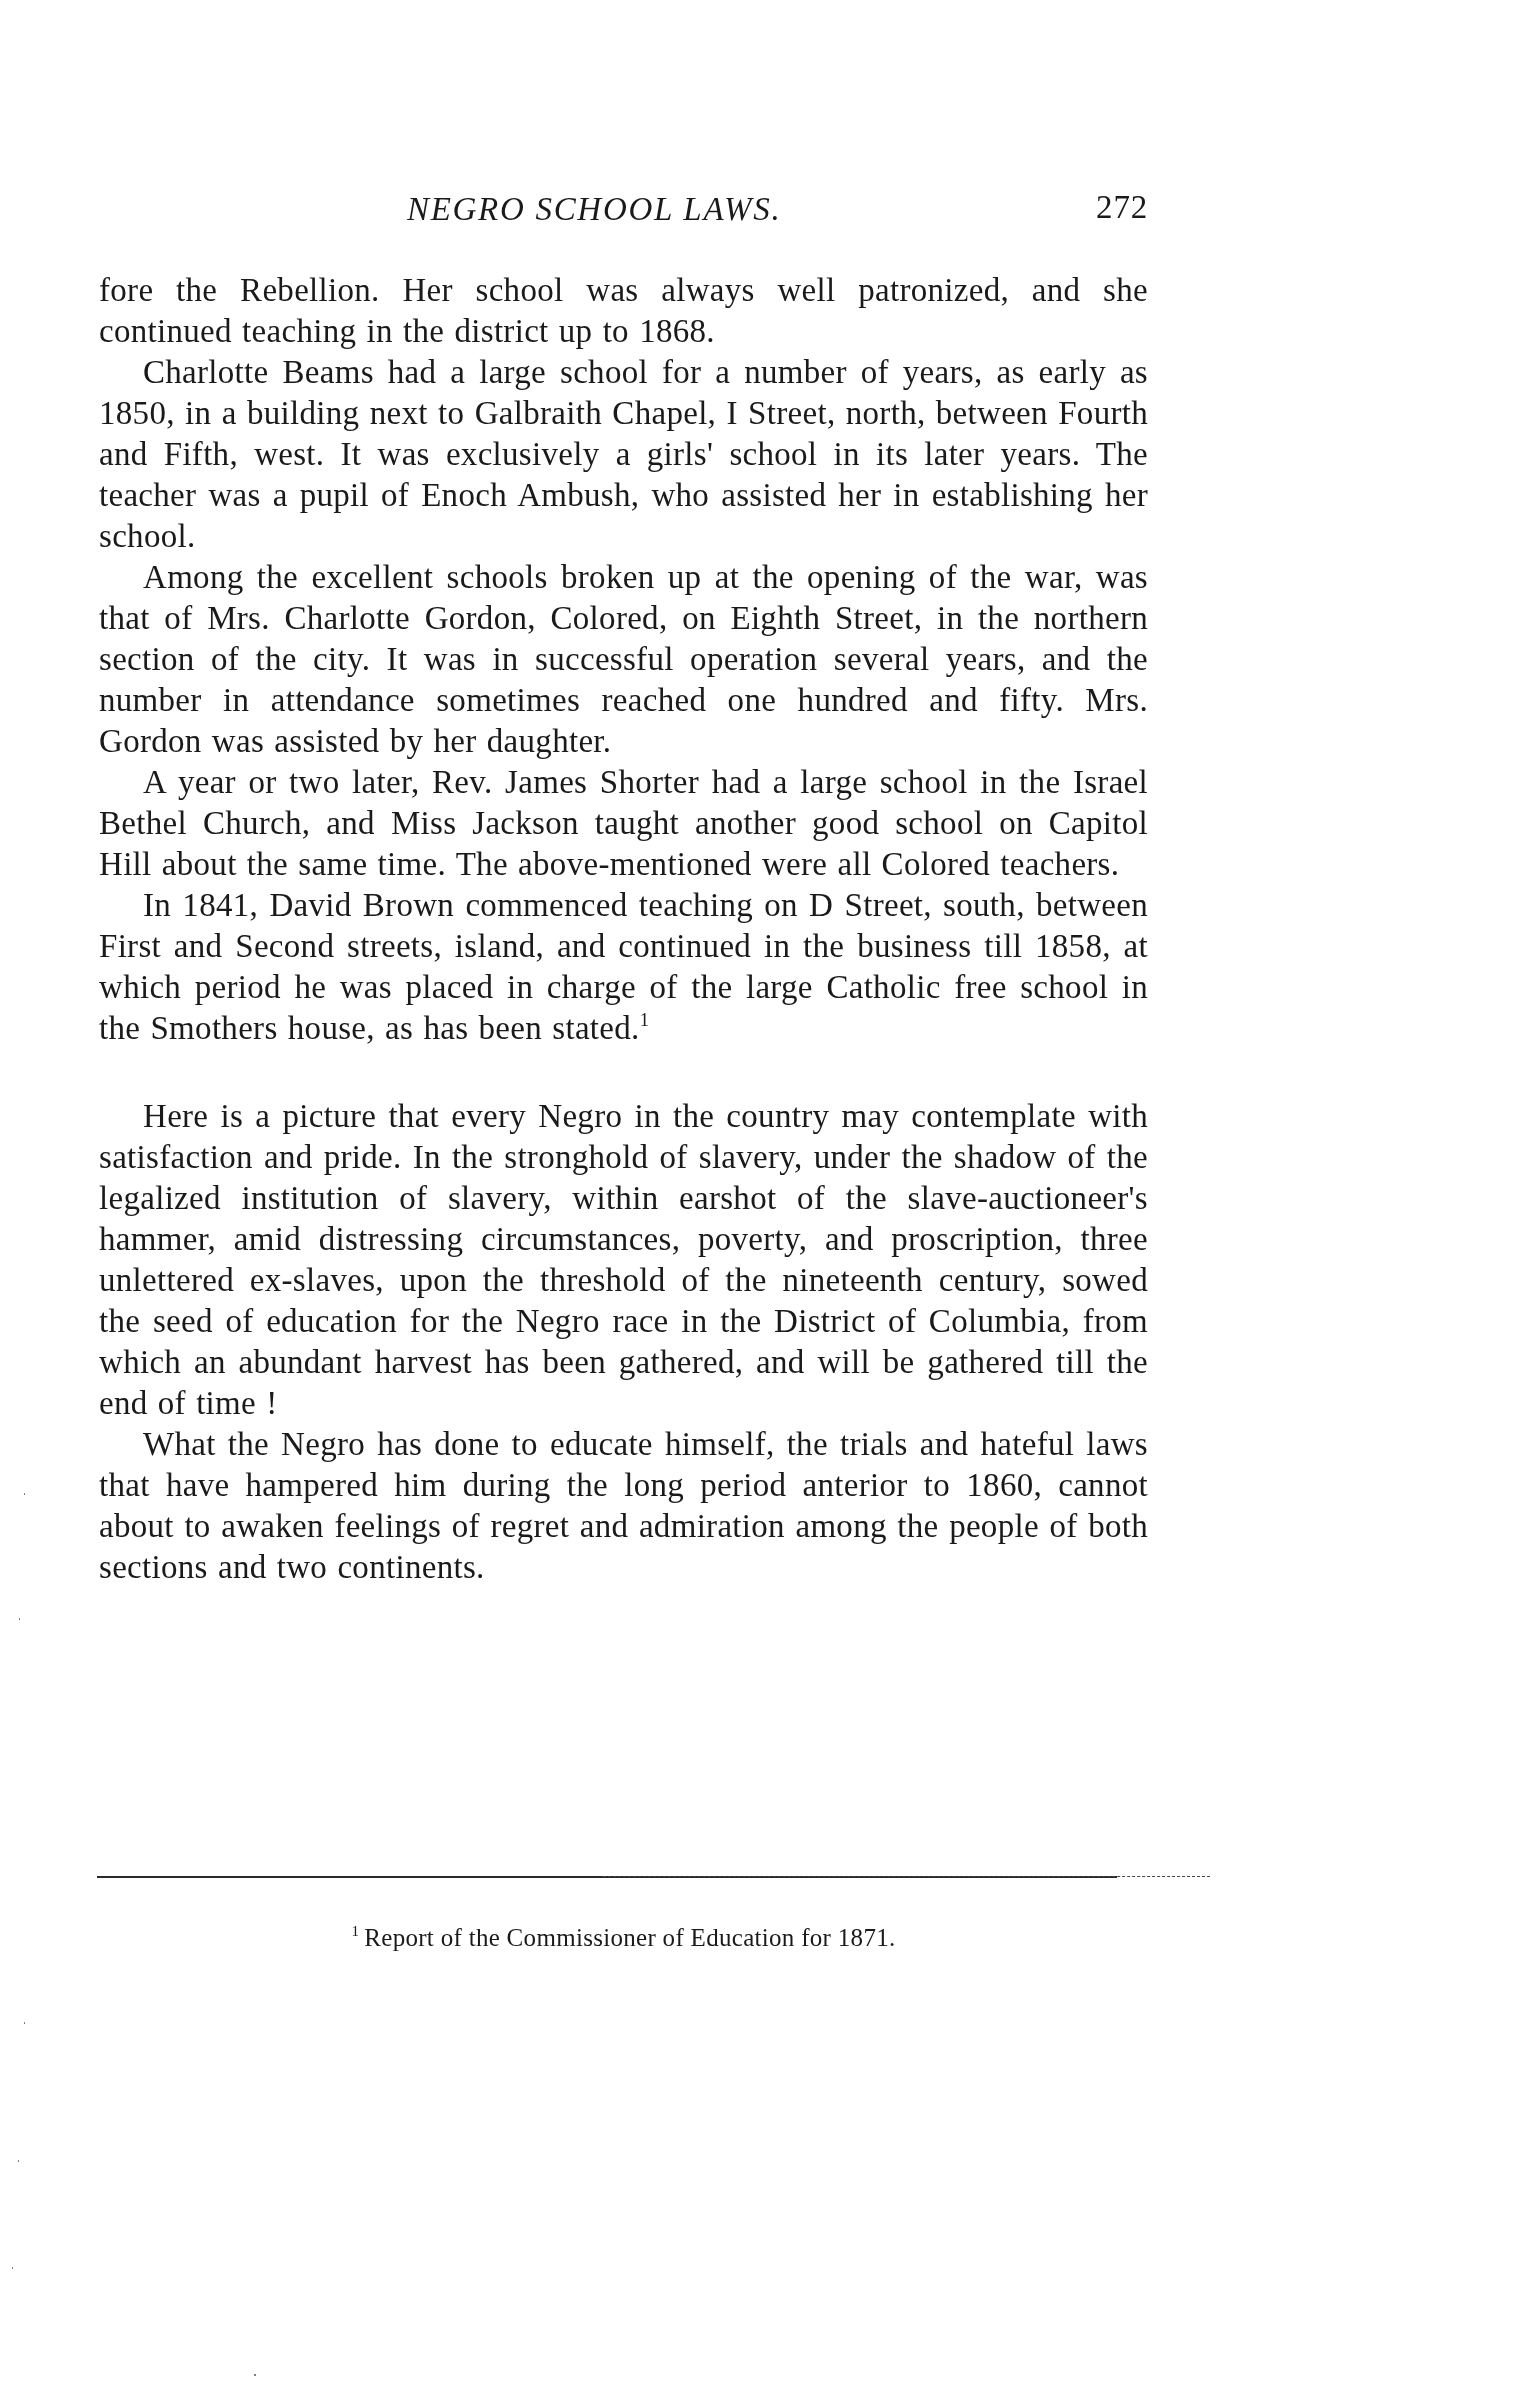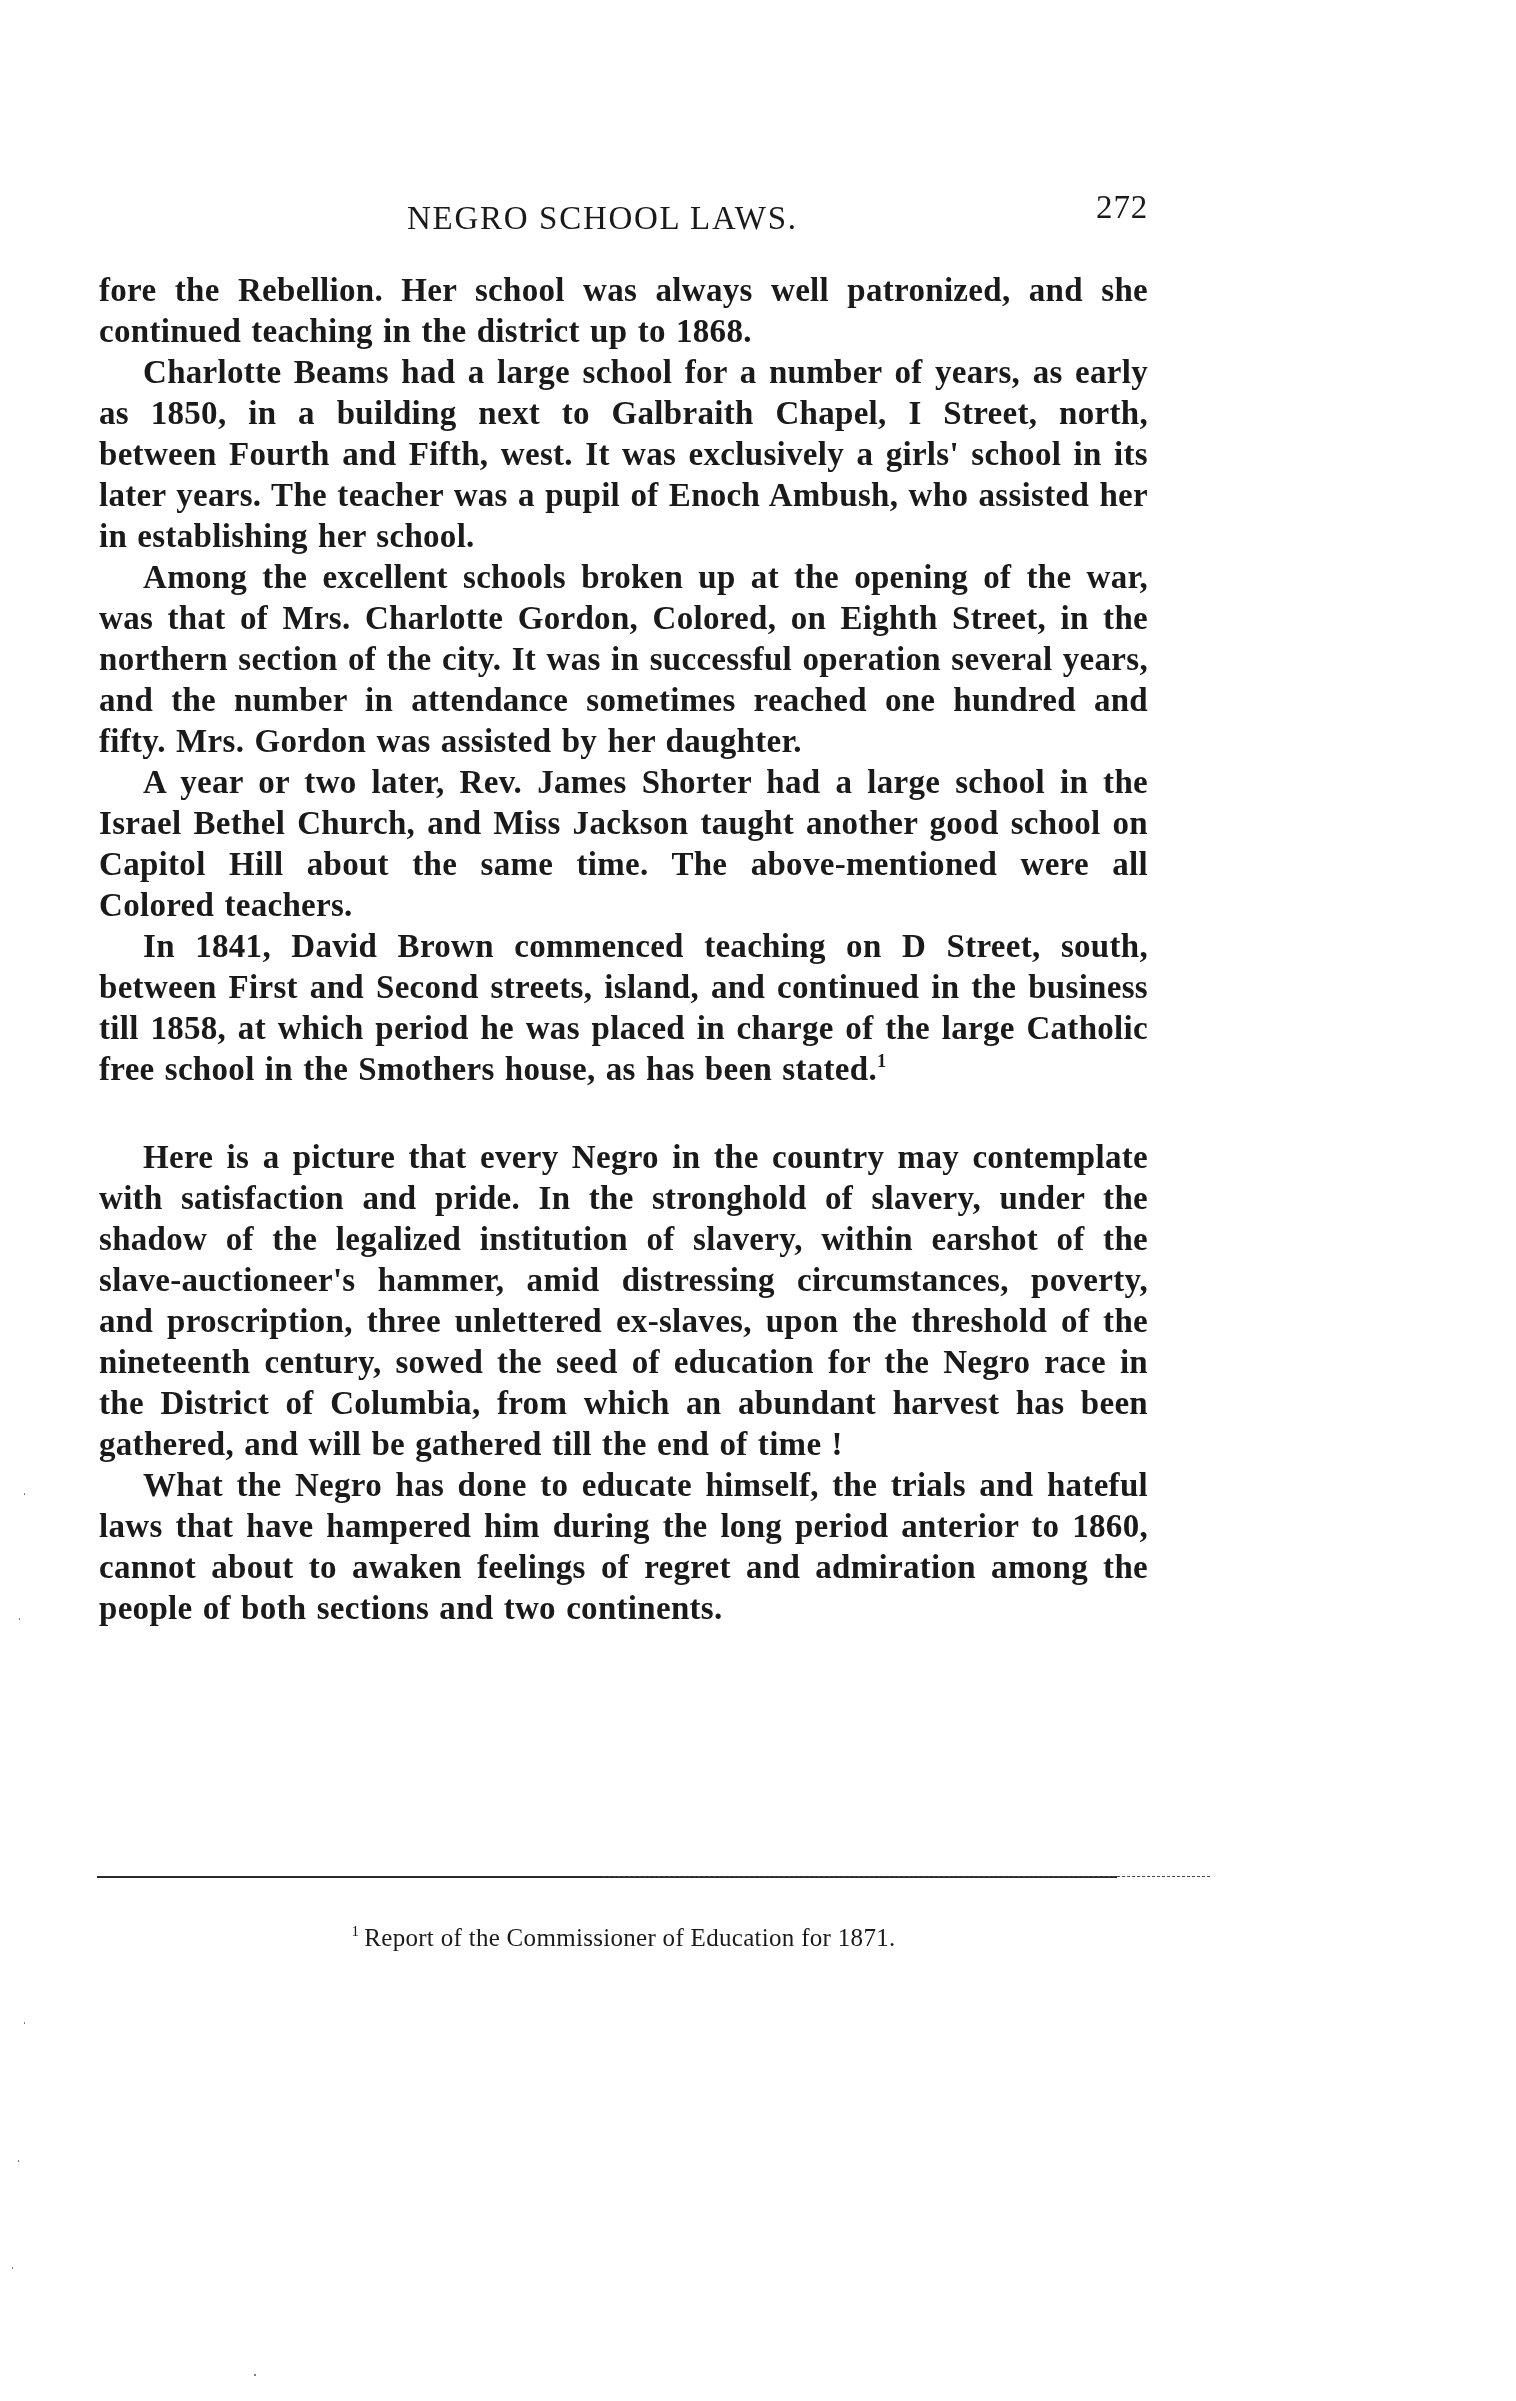--- a/index.html
+++ b/index.html
@@ -26,21 +26,22 @@
       position: absolute;
       left: 99px;
       width: 1049px;
       top: 187px;
       height: 42px;
       font-size: 33px;
     }
     .running-title {
       position: absolute;
       left: 308px;
-      top: 13px;
+      top: 4px;
+      font-style: italic;
       letter-spacing: 1.7px;
     }
     .page-number {
       position: absolute;
       right: 0;
       top: 1.7px;
       letter-spacing: 0.8px;
     }
     .body-text {
       position: absolute;
@@ -50,21 +51,20 @@
       font-size: 33px;
       line-height: 41px;
       text-align: justify;
       letter-spacing: 0.3px;
       word-spacing: 1.7px;
     }
     .para {
       margin: 0;
       text-indent: 44px;
       text-align-last: left;
-      font-weight: bold;
     }
     .para.first {
       text-indent: 0;
     }
     .para.gap-before {
       margin-top: 47px;
     }
     sup.fn-ref {
       font-size: 18.5px;
       line-height: 0;

